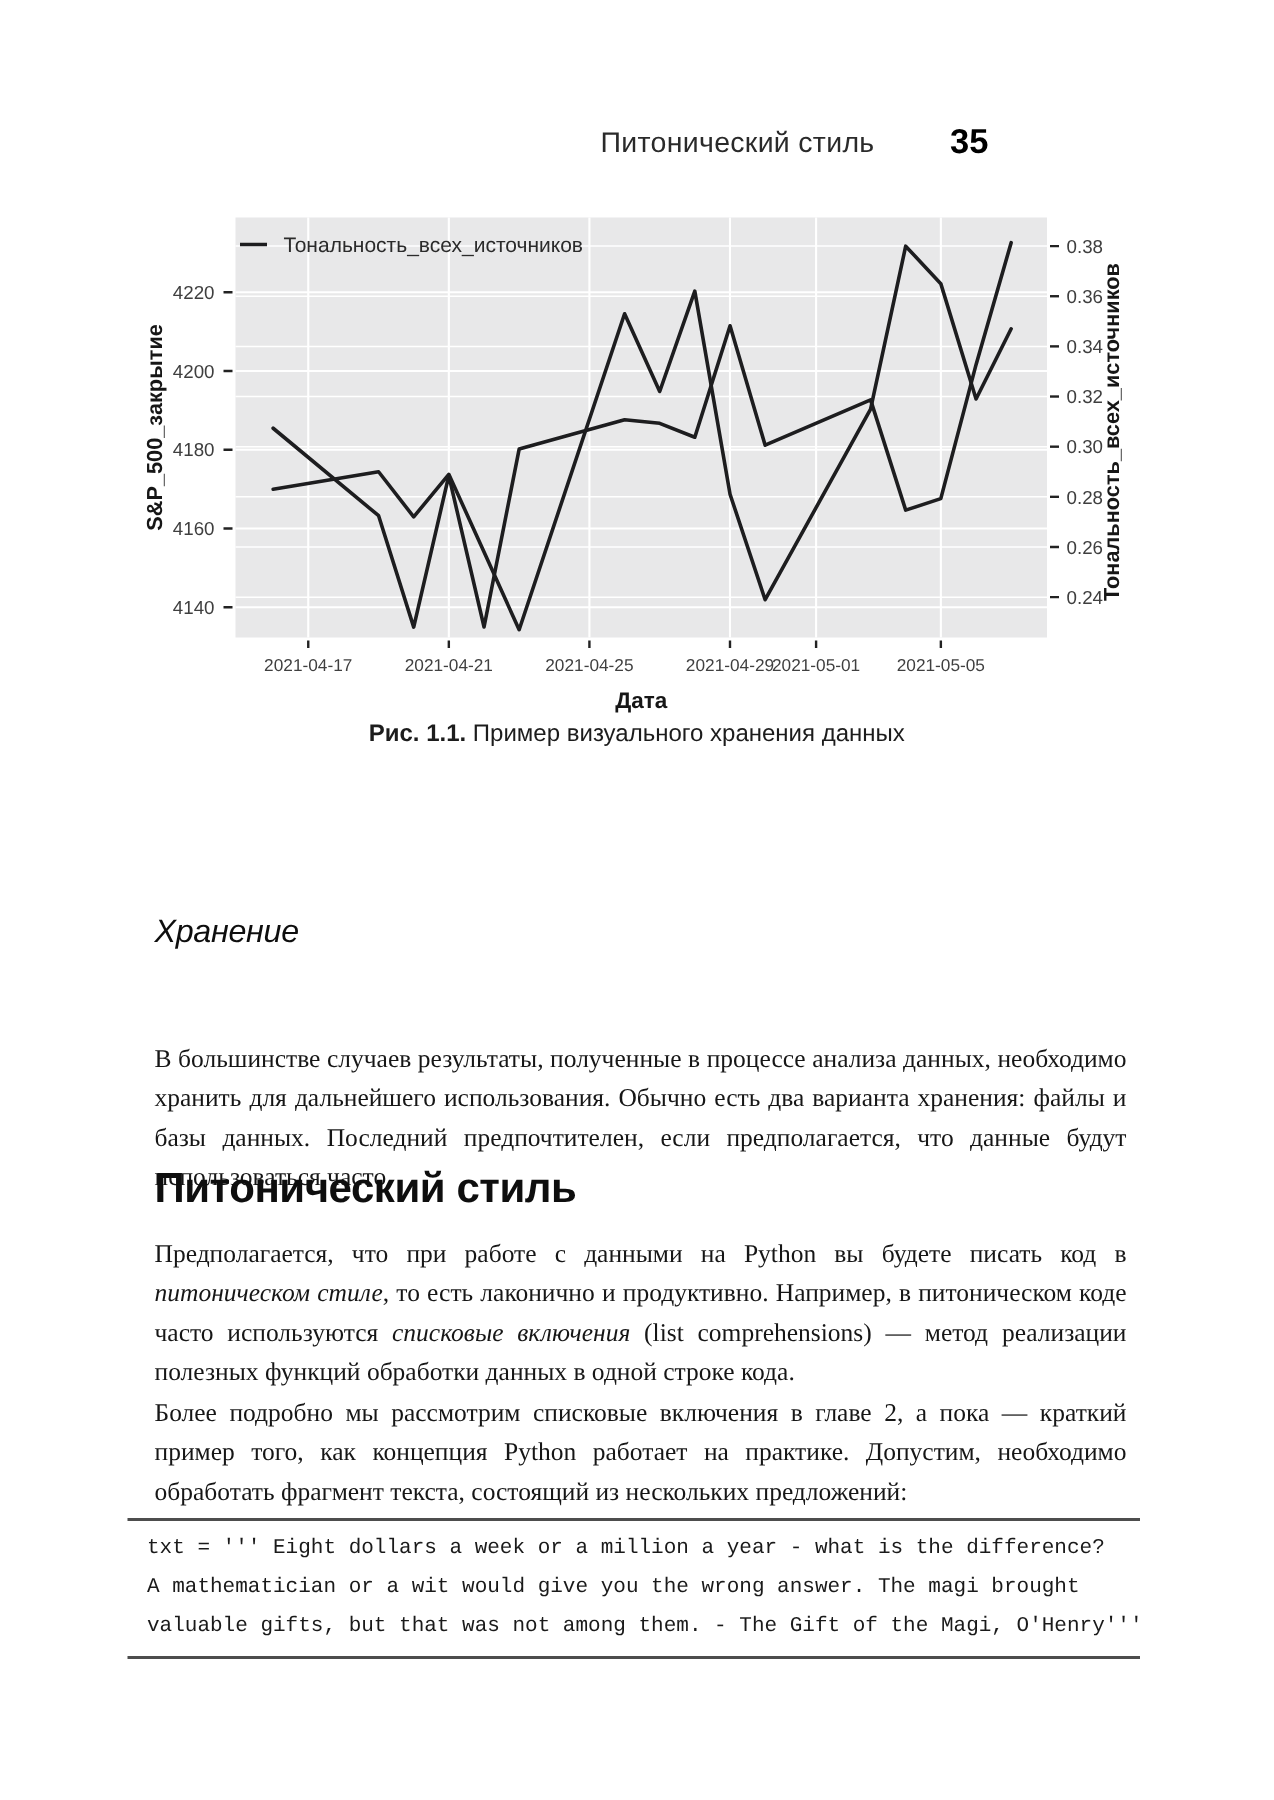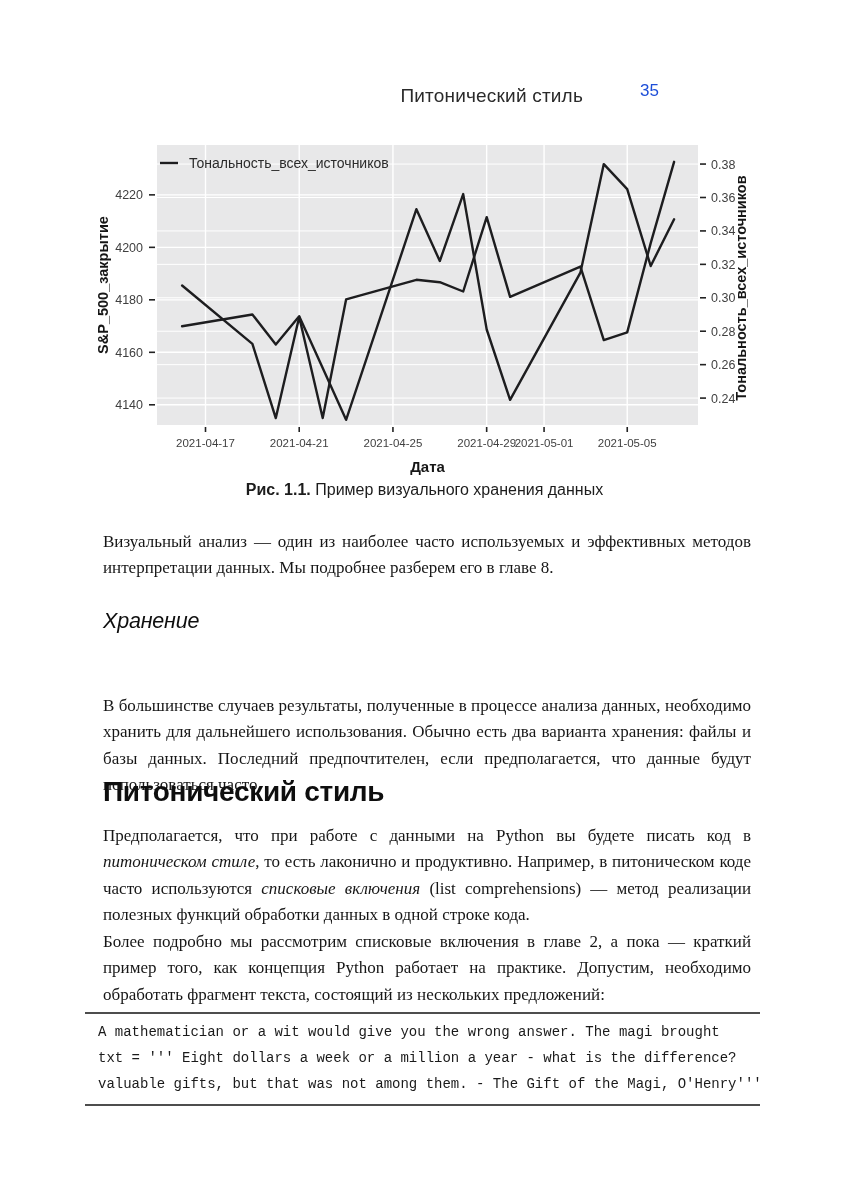--- a/index.html
+++ b/index.html
@@ -2,21 +2,21 @@
 <html><head>
 <meta charset="utf-8">
 <style>
   html,body{margin:0;padding:0;background:#ffffff;}
   .page{position:relative;width:760px;height:1200px;background:#ffffff;overflow:hidden;
         font-family:"Liberation Serif",serif;color:#141414;}
   
   .running-title{position:absolute;top:85px;right:177px;font-family:"Liberation Sans",sans-serif;
         font-size:19px;color:#2a2a2a;letter-spacing:.2px;}
   .page-number{position:absolute;top:81px;right:101px;font-family:"Liberation Sans",sans-serif;
-        font-weight:normal;font-size:17px;color:#1d4ed8;}
+        font-weight:bold;font-size:23px;color:#000000;}
   
   .figure-svg{position:absolute;left:85px;top:140px;width:680px;height:345px;}
   .figure-caption{position:absolute;left:103px;top:481px;width:643px;text-align:center;
         font-family:"Liberation Sans",sans-serif;font-size:16px;color:#1c1c1c;}
   .figure-caption b{font-weight:bold;margin-top:22px;}
   
   .bodypara{position:absolute;left:103px;width:648px;margin:0;text-align:justify;
         font-size:17px;line-height:26.4px;color:#161616;}
   .bodypara .it{font-style:italic;}
   #para-visual{top:529px;}
@@ -114,31 +114,30 @@
       <text x="104" y="28" font-size="14" class="legend-text">Тональность_всех_источников</text>
       <polyline points="97.1,145.5 167.4,203.8 190.8,278.1 214.2,177.1 237.7,278.0 261.1,159.4 331.4,139.8 354.8,142.2 378.2,151.5 401.7,77.2 425.1,156.8 495.4,126.6 518.8,200.1 542.2,192.4 565.7,103.1 589.1,21.8" fill="none" stroke="#1d1d1f" stroke-width="2.4" stroke-linejoin="round" stroke-linecap="round"></polyline>
       <polyline points="97.1,186.2 167.4,174.5 190.8,204.6 214.2,176.2 237.7,228.0 261.1,279.8 331.4,69.2 354.8,121.0 378.2,54.1 401.7,189.5 425.1,259.8 495.4,132.7 518.8,24.1 542.2,49.1 565.7,126.0 589.1,79.2" fill="none" stroke="#1d1d1f" stroke-width="2.4" stroke-linejoin="round" stroke-linecap="round"></polyline>
     </svg>
 
   <div class="figure-caption">
     <b>Рис. 1.1.</b>
     <span>Пример визуального хранения данных</span>
   </div>
 
-  <p id="para-visual" class="bodypara"><span>Визуальный анализ — один из наиболее часто используемых и эффективных методов интерпретации данных. Мы подробнее разберем его в главе 8.</span></p>
 
   <h2 class="h-storage">Хранение</h2>
 
   <p id="para-storage" class="bodypara"><span>В большинстве случаев результаты, полученные в процессе анализа данных, необходимо хранить для дальнейшего использования. Обычно есть два варианта хранения: файлы и базы данных. Последний предпочтителен, если предполагается, что данные будут использоваться часто.</span></p>
 
   <h1 class="h-pythonic">Питонический стиль</h1>
 
   <p id="para-pythonic" class="bodypara"><span>Предполагается, что при работе с данными на Python вы будете писать код в </span><span class="it">питоническом стиле</span><span>, то есть лаконично и продуктивно. Например, в питоническом коде часто используются </span><span class="it">списковые включения</span><span> (list comprehensions) — метод реализации полезных функций обработки данных в одной строке кода.</span></p>
 
   <p id="para-more" class="bodypara"><span>Более подробно мы рассмотрим списковые включения в главе 2, а пока — краткий пример того, как концепция Python работает на практике. Допустим, необходимо обработать фрагмент текста, состоящий из нескольких предложений:</span></p>
 
   <div class="codeblock" id="codeblock">
+      <div class="code-line">txt = ''' Eight dollars a week or a million a year - what is the difference?</div>
       <div class="code-line">A mathematician or a wit would give you the wrong answer. The magi brought</div>
-      <div class="code-line">txt = ''' Eight dollars a week or a million a year - what is the difference?</div>
       <div class="code-line">valuable gifts, but that was not among them. - The Gift of the Magi, O'Henry'''</div>
     </div>
 
 </div>
 
 </body></html>

